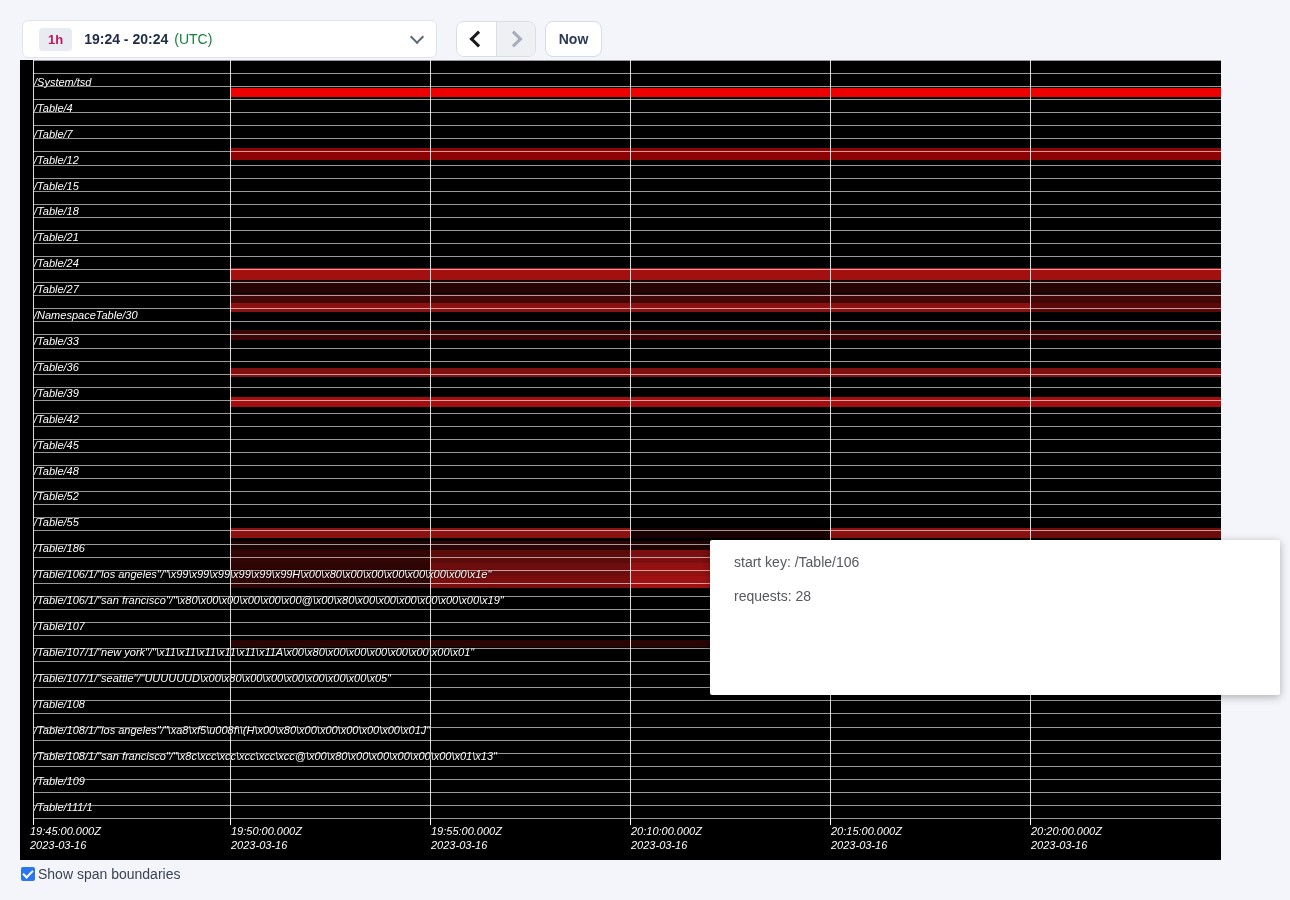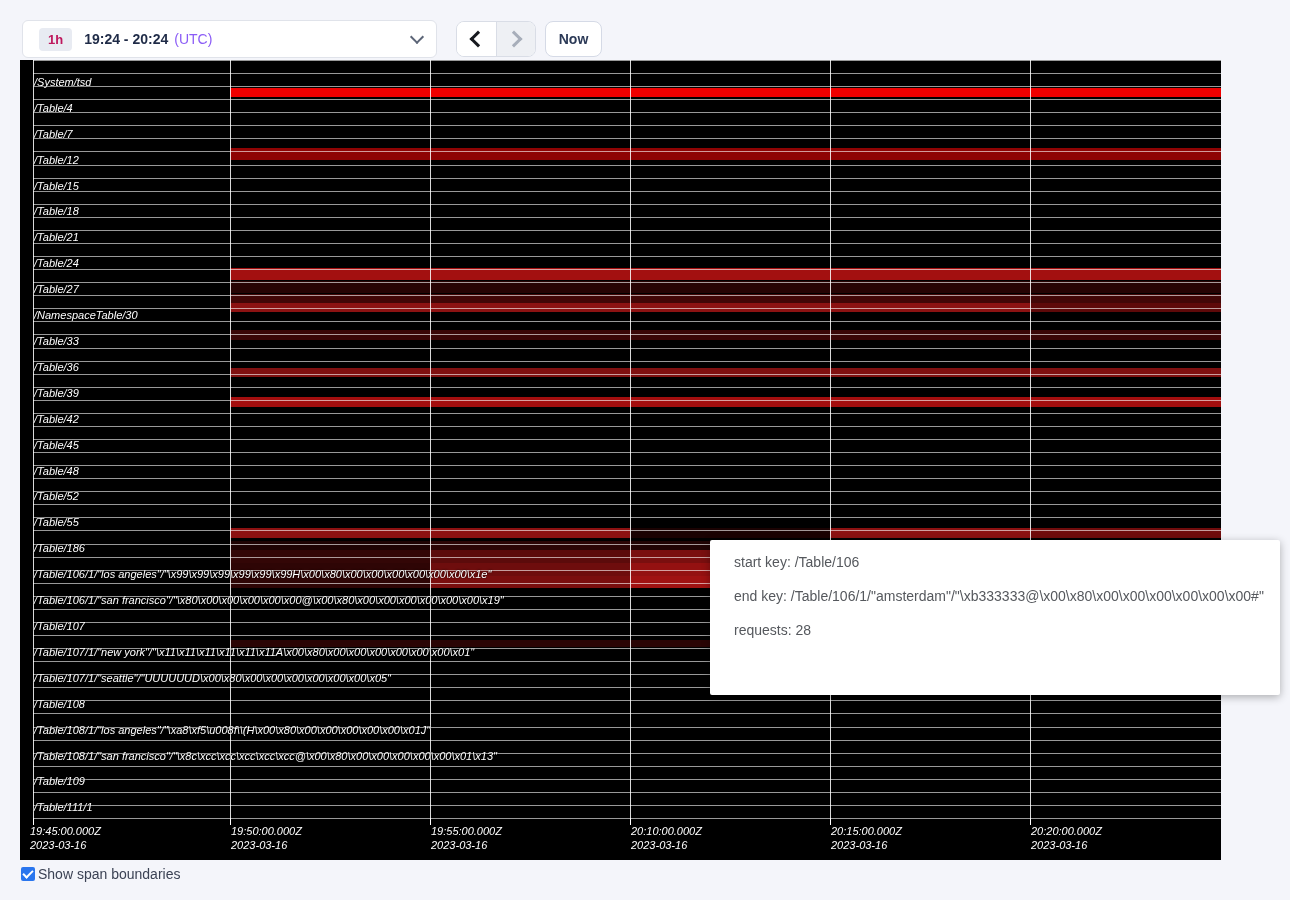--- a/index.html
+++ b/index.html
@@ -13,21 +13,21 @@
     position:absolute;left:22px;top:20px;width:415px;height:38px;
     background:#fff;border:1px solid #e0e3ea;border-radius:6px;
     display:flex;align-items:center;box-sizing:border-box;
     padding:0 14px 0 16px;cursor:pointer;
   }
   .preset-badge{
     background:#e8ebf2;color:#be185d;font-size:13px;font-weight:bold;
     padding:4px 9px;border-radius:4px;margin-right:12px;
   }
   .range-text{font-size:14px;font-weight:bold;color:#1f2b47;margin-right:6px;}
-  .tz-text{font-size:14px;color:#8b5cf6;text-align:center;}
+  .tz-text{font-size:14px;color:#15803d;text-align:center;}
   .chevron-down-icon{
     margin-left:auto;width:8px;height:8px;
     border-right:2px solid #5c6577;border-bottom:2px solid #5c6577;
     transform:rotate(45deg);margin-top:-4px;
   }
   .nav-group{
     position:absolute;left:456px;top:21px;width:80px;height:36px;
     border:1px solid #d9dde6;border-radius:8px;overflow:hidden;
     display:flex;box-sizing:border-box;background:#fff;
   }
@@ -252,21 +252,20 @@
     <div class="tick" style="left: 810px;"></div>
     <div class="axislabel" style="left: 811px;">20:15:00.000Z
 2023-03-16</div>
     <div class="tick" style="left: 1010px;"></div>
     <div class="axislabel" style="left: 1011px;">20:20:00.000Z
 2023-03-16</div>
   </div>
 
 <div class="tooltip">
   <div class="tooltip-line">start key: /Table/106</div>
-  <div class="tooltip-line">end key: /Table/106/1/"amsterdam"/"\xb333333@\x00\x80\x00\x00\x00\x00\x00\x00#"</div>
   <div class="tooltip-line">requests: 28</div>
 </div>
 
 <div class="footer">
   <span class="checkbox">
     <span class="check-icon"></span>
   </span>
   <span class="footer-label">Show span boundaries</span>
 </div>
 

